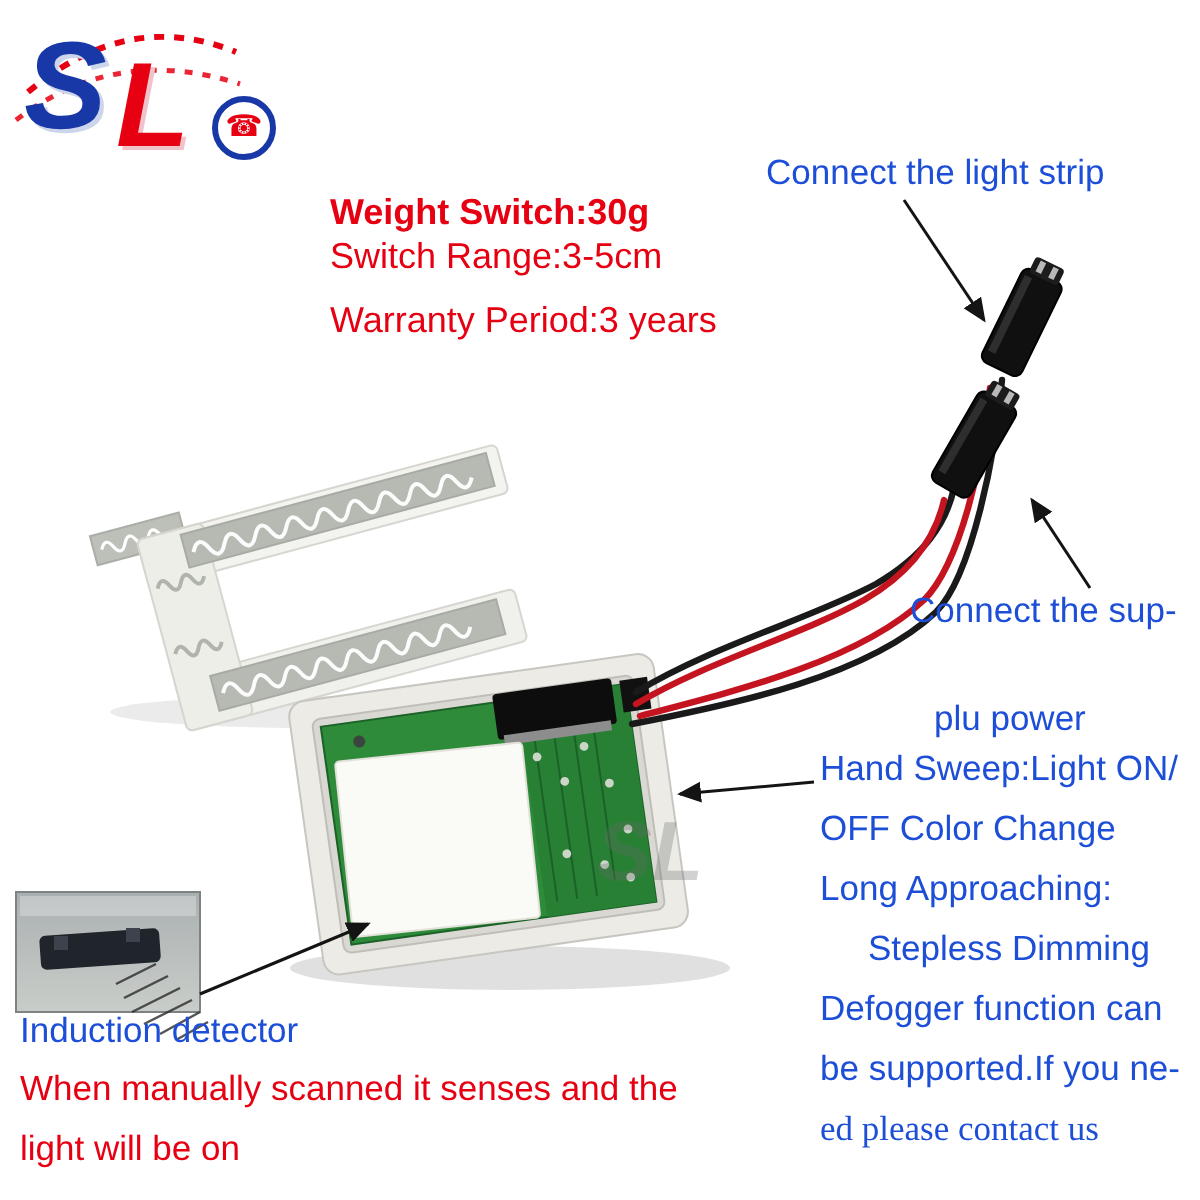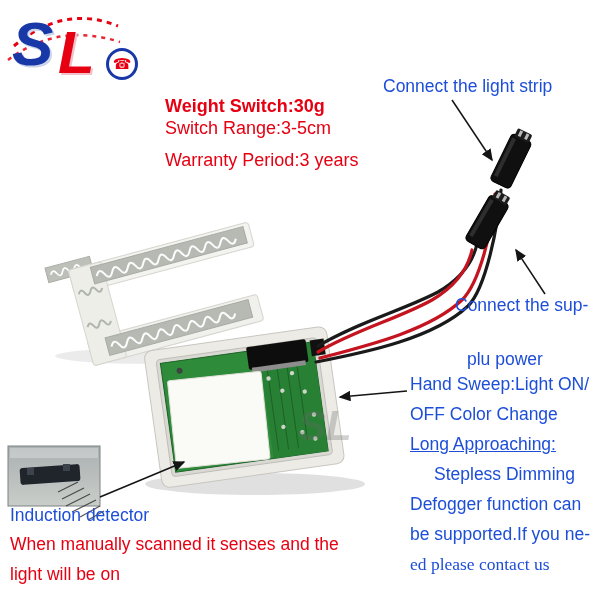--- a/index.html
+++ b/index.html
@@ -141,21 +141,21 @@
   <div class="txt red" style="left:165px;top:118px;">Switch Range:3-5cm</div>
   <div class="txt red" style="left:165px;top:150px;">Warranty Period:3 years</div>
 
   <div class="txt blk" style="left:383px;top:76px;">Connect the light strip</div>
 
   <div class="txt blk" style="left:455px;top:295px;">Connect the sup-</div>
   <div class="txt blk" style="left:467px;top:327px;margin-top:22px;">plu power</div>
 
   <div class="txt blk" style="left:410px;top:374px;">Hand Sweep:Light ON/</div>
   <div class="txt blk" style="left:410px;top:404px;">OFF Color Change</div>
-  <div class="txt blk" style="left:410px;top:434px;text-decoration:underline;">Long Approaching:</div>
+  <div class="txt blk" style="left:410px;top:434px;">Long Approaching:</div>
   <div class="txt blk" style="left:410px;top:464px;margin-left:24px;">Stepless Dimming</div>
   <div class="txt blk" style="left:410px;top:494px;text-align:right;">Defogger function can</div>
   <div class="txt blk" style="left:410px;top:524px;">be supported.If you ne-</div>
   <div class="txt blk" style="left:410px;top:554px;font-family:Liberation Serif, serif;">ed please contact us</div>
 
   <div class="txt blk" style="left:10px;top:505px;">Induction detector</div>
 
   <div class="txt red" style="left:10px;top:534px;font-size:17.5px;">When manually scanned it senses and the</div>
   <div class="txt red" style="left:10px;top:564px;font-size:17.5px;">light will be on</div>
 

